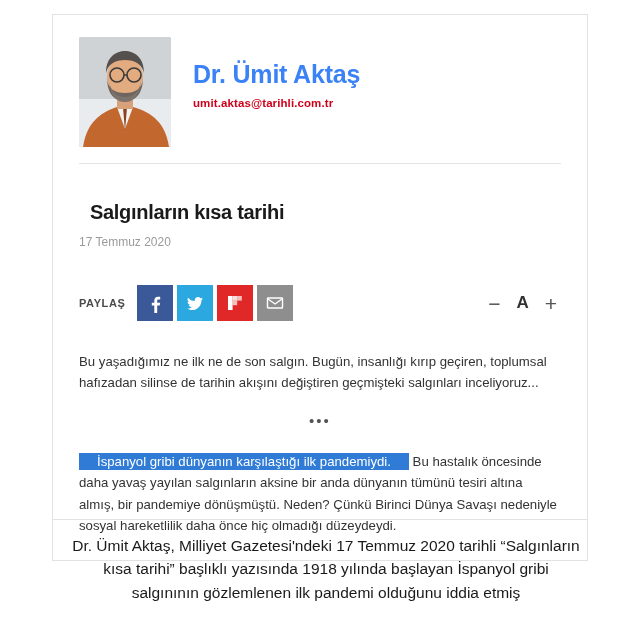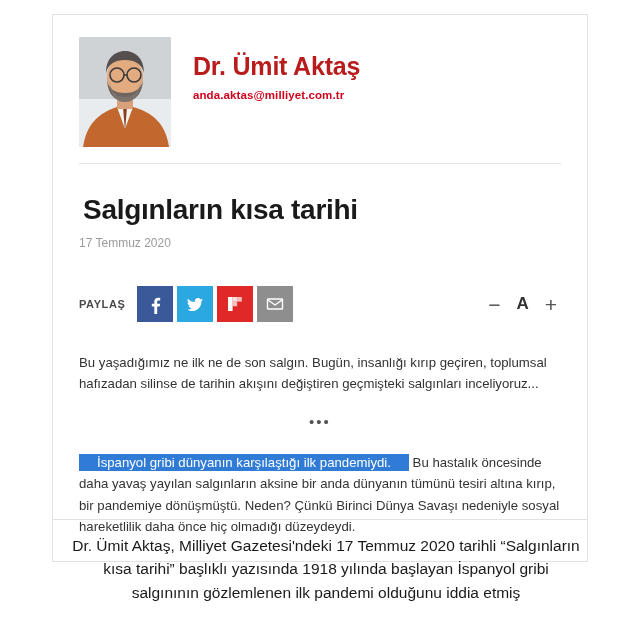--- a/index.html
+++ b/index.html
@@ -44,46 +44,47 @@
     position: relative;
   }
   .avatar svg { display: block; }
   .author-meta {
     padding-left: 22px;
     padding-top: 16px;
   }
   .author-name {
     font-size: 25px;
     font-weight: bold;
-    color: #b91c1c;
+    color: #3b82f6;
     letter-spacing: -0.2px;
     line-height: 1.1;
+    margin-top: 8px;
   }
   .author-email {
     margin-top: 8px;
     font-size: 11.5px;
     font-weight: bold;
     color: #d0021b;
     letter-spacing: 0.1px;
   }
   .divider {
     height: 1px;
     background: #e4e4e4;
     margin: 0 26px;
   }
   
   .article {
     padding: 26px 26px 8px 26px;
   }
   .article-title {
-    font-size: 28px;
+    font-size: 20px;
     font-weight: bold;
     color: #1a1a1a;
     letter-spacing: -0.3px;
-    margin: 4px;
+    margin: 11px;
   }
   .article-date {
     margin-top: 10px;
     font-size: 12px;
     font-weight: normal;
     color: #9b9b9b;
   }
   
   .sharebar {
     display: flex;
@@ -204,21 +205,21 @@
 
           <path d="M27 36 C27 20 37 14 46 14 C55 14 65 20 65 36 C63 27 56 23 46 23 C36 23 29 27 27 36 Z" fill="#55504d"></path>
 
           <circle cx="38" cy="38" r="7" fill="none" stroke="#3a3a3a" stroke-width="1.6"></circle>
           <circle cx="55" cy="38" r="7" fill="none" stroke="#3a3a3a" stroke-width="1.6"></circle>
           <line x1="45" y1="38" x2="48" y2="38" stroke="#3a3a3a" stroke-width="1.6"></line>
         </svg>
       </div>
       <div class="author-meta">
         <div class="author-name">Dr. Ümit Aktaş</div>
-        <div class="author-email">anda.aktas@milliyet.com.tr</div>
+        <div class="author-email">umit.aktas@tarihli.com.tr</div>
       </div>
     </div>
 
     <div class="divider"></div>
 
     <div class="article">
       <h1 class="article-title">Salgınların kısa tarihi</h1>
       <div class="article-date">17 Temmuz 2020</div>
 
       <div class="sharebar">
@@ -264,21 +265,21 @@
           <span class="ft-minus">−</span>
           <span class="ft-a">A</span>
           <span class="ft-plus">+</span>
         </span>
       </div>
     </div>
 
     <div class="body-wrap">
       <p class="para">Bu yaşadığımız ne ilk ne de son salgın. Bugün, insanlığı kırıp geçiren, toplumsal hafızadan silinse de tarihin akışını değiştiren geçmişteki salgınları inceliyoruz...</p>
       <div class="ellipsis">•••</div>
-      <p class="para"><span class="hl">İspanyol gribi dünyanın karşılaştığı ilk pandemiydi.</span><span> Bu hastalık öncesinde daha yavaş yayılan salgınların aksine bir anda dünyanın tümünü tesiri altına kırıp, bir pandemiye dönüşmüştü. Neden? Çünkü Birinci Dünya Savaşı nedeniyle sosyal hareketlilik daha önce hiç olmadığı düzeydeydi.</span></p>
+      <p class="para"><span class="hl">İspanyol gribi dünyanın karşılaştığı ilk pandemiydi.</span><span> Bu hastalık öncesinde daha yavaş yayılan salgınların aksine bir anda dünyanın tümünü tesiri altına almış, bir pandemiye dönüşmüştü. Neden? Çünkü Birinci Dünya Savaşı nedeniyle sosyal hareketlilik daha önce hiç olmadığı düzeydeydi.</span></p>
     </div>
 
   </div>
 
   <div class="caption-rule"></div>
   <div class="caption">Dr. Ümit Aktaş, Milliyet Gazetesi'ndeki 17 Temmuz 2020 tarihli “Salgınların kısa tarihi” başlıklı yazısında 1918 yılında başlayan İspanyol gribi salgınının gözlemlenen ilk pandemi olduğunu iddia etmiş</div>
 
 </div>
 
 </body></html>

